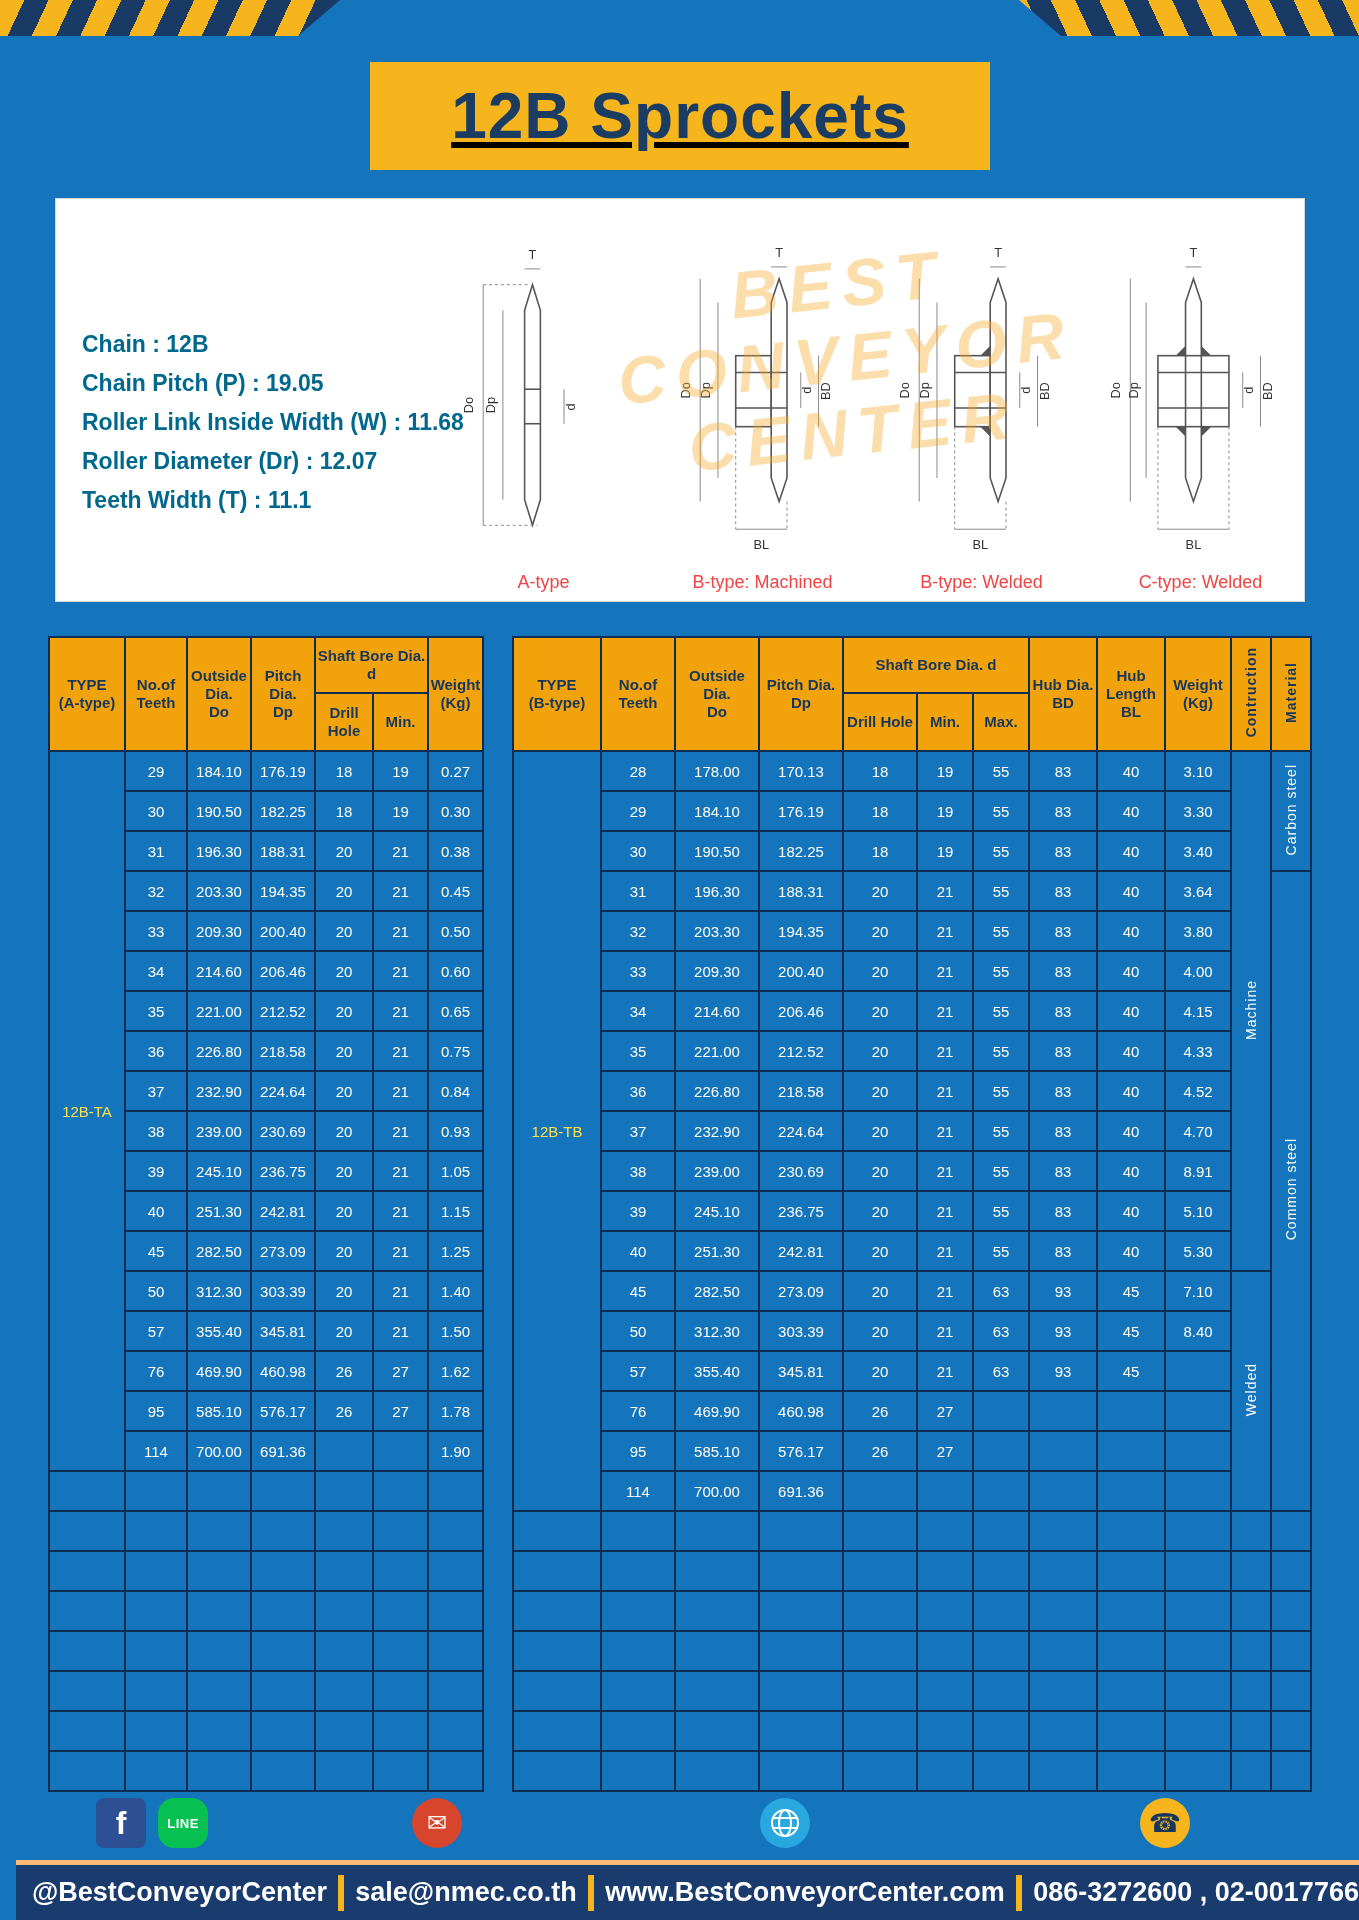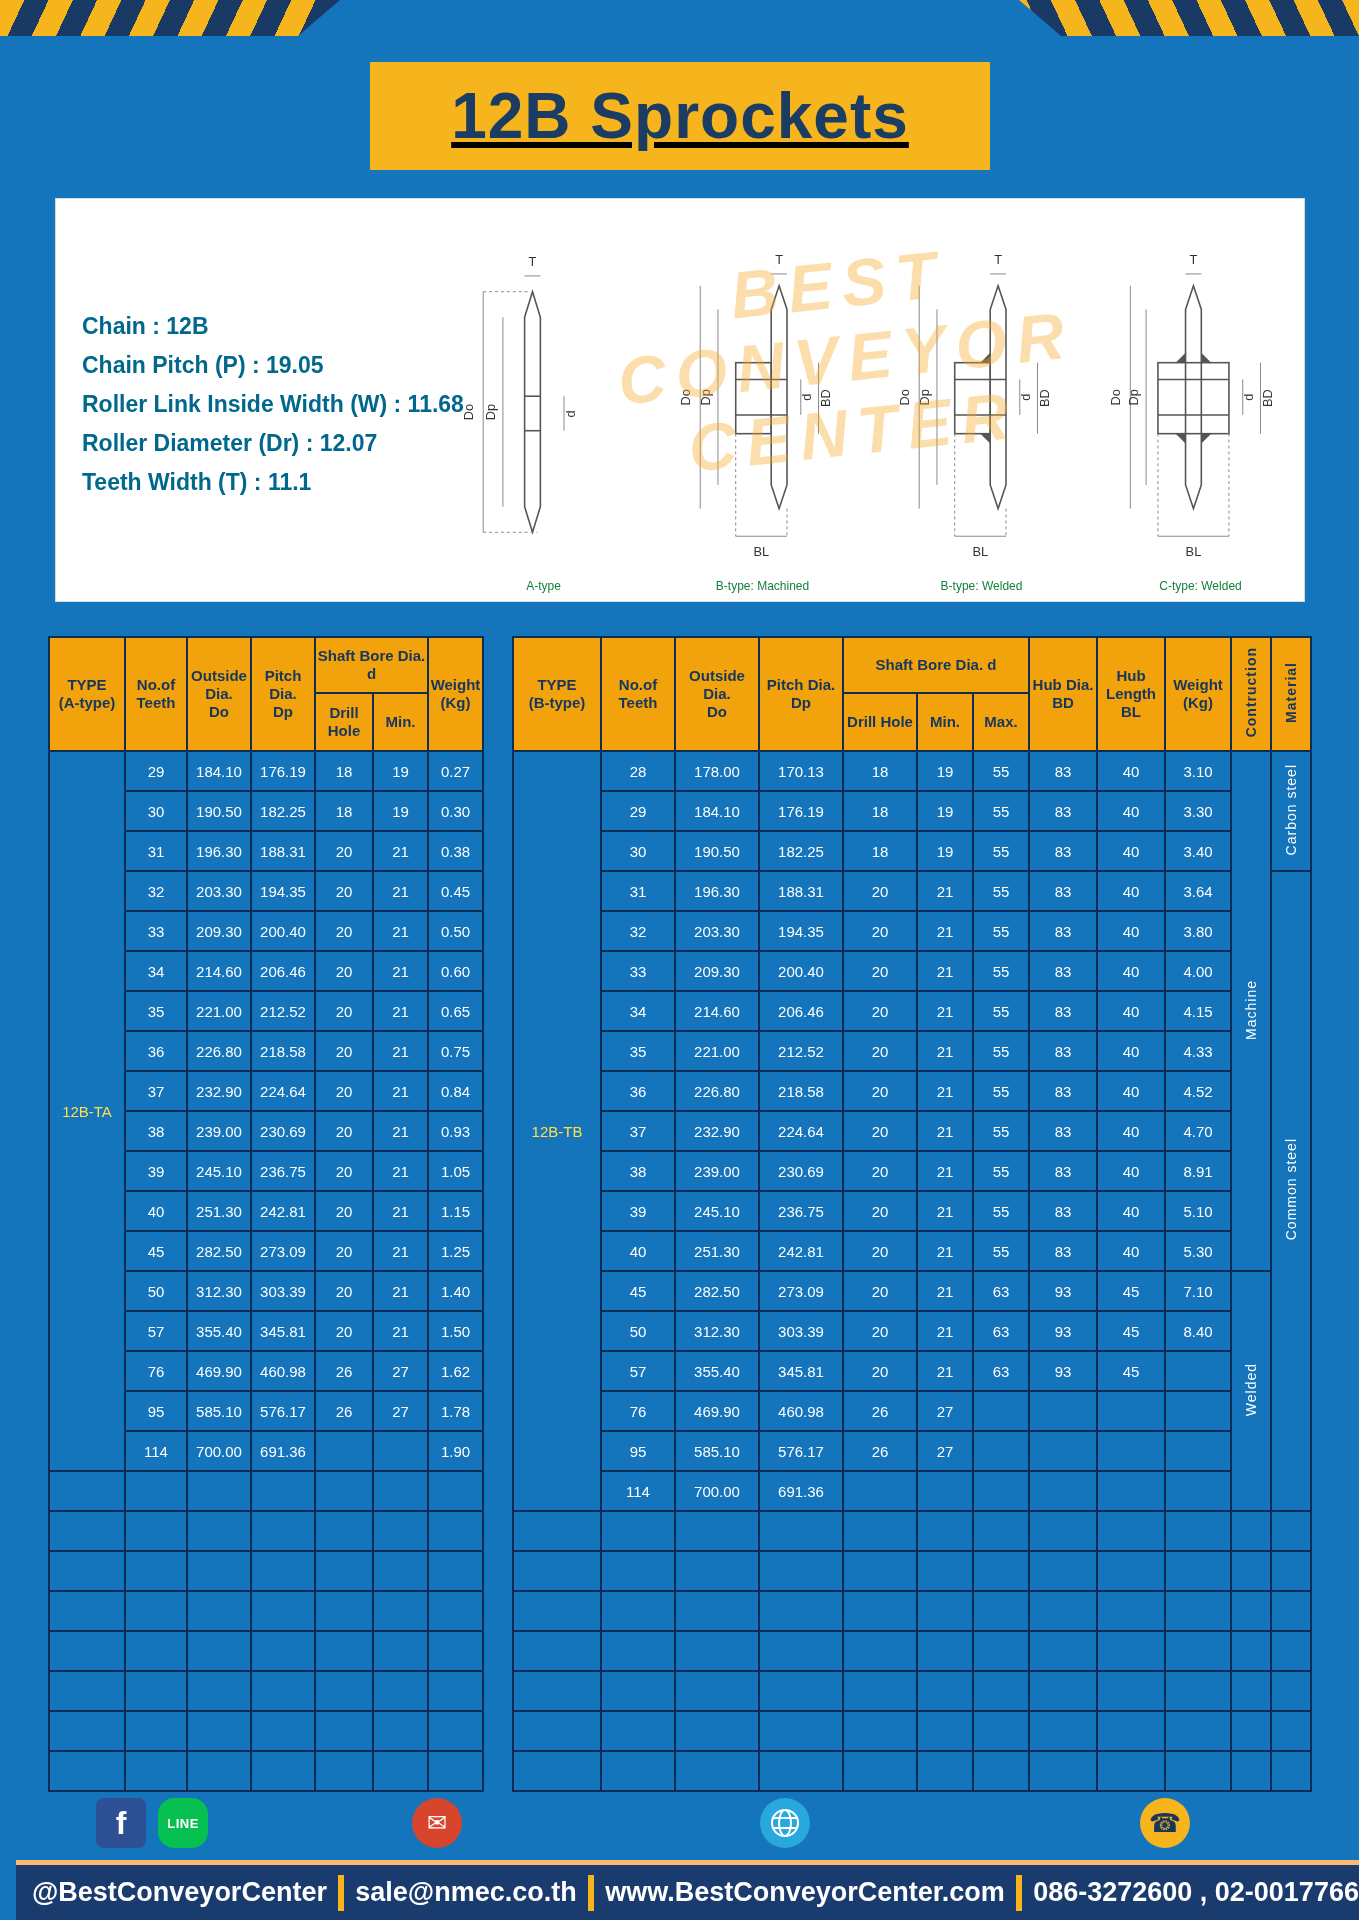--- a/index.html
+++ b/index.html
@@ -25,31 +25,31 @@
     position:absolute; left:370px; top:62px; width:620px; height:108px;
     background:#f6b41d; display:flex; align-items:center; justify-content:center;text-decoration:underline;
   }
   .title-banner h1 { font-size:64px; font-weight:bold; color:#1b3c63; letter-spacing:1px; }
 
   
   .panel {
     position:absolute; left:55px; top:198px; width:1250px; height:404px;
     background:#ffffff; border:1px solid #d8d8d8;
   }
-  .specs { position:absolute; left:26px; top:108px; }
+  .specs { position:absolute; left:26px; top:126px; }
   .spec-line {
     color:#00688c; font-weight:bold; font-size:23px; line-height:39px; white-space:pre-wrap;
   }
 
   .diagrams {
     position:absolute; left:366px; top:6px; width:876px; height:392px; display:flex;
   }
   .diagram { flex:1; display:flex; flex-direction:column; align-items:center; justify-content:flex-end; }
   .diagram svg { width:212px; height:336px; }
-  .diagram .caption { font-size:12px; color:#15803d; padding-bottom:4px;margin-left:24px; }
+  .diagram .caption { font-size:18px; color:#ef4444; padding-bottom:4px;margin-left:24px; }
 
   .watermark {
     position:absolute; left:470px; top:48px; width:640px; z-index:2; pointer-events:none;
     text-align:center; transform:rotate(-6deg);
     color:rgba(245,168,35,0.38); font-weight:bold; font-style:italic;
     font-size:66px; line-height:74px; letter-spacing:10px;
   }
 
   
   .table-wrap { position:absolute; top:636px; }

